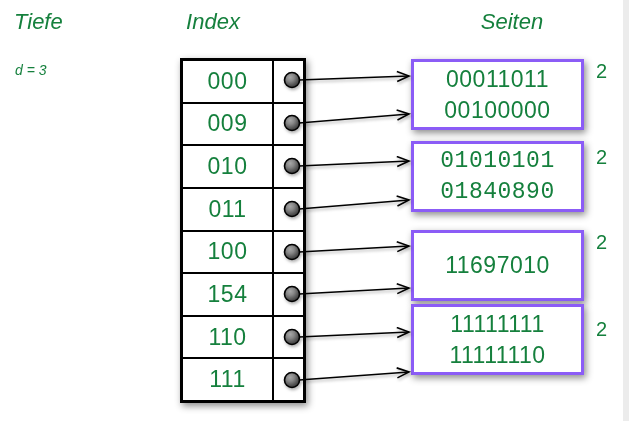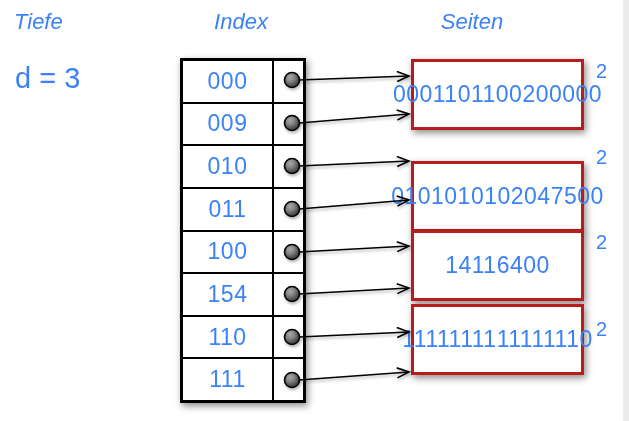--- a/index.html
+++ b/index.html
@@ -3,39 +3,40 @@
 <meta charset="utf-8">
 <style>
   html, body { margin: 0; padding: 0; background: #ffffff; }
   #canvas {
     position: relative;
     width: 629px;
     height: 421px;
     background: #ffffff;
     overflow: hidden;
     font-family: "Liberation Sans", sans-serif;
-    color: #3b82f6;
+    color: #15803d;
   }
   .heading {
     position: absolute;
     top: 9px;
     font-size: 22px;
     font-style: italic;
     white-space: nowrap;
   }
   .heading.centered { transform: translateX(-50%); }
   #tiefe-title { left: 14px; }
-  #index-title { left: 213px; margin-left: 28px; }
-  #seiten-title { left: 472px; }
+  #index-title { left: 213px; }
+  #seiten-title { left: 512px; }
   #depth-value {
     position: absolute;
     left: 15px;
     top: 62px;
-    font-size: 29px;
+    font-size: 14px;
     white-space: nowrap;
+    font-style: italic;
   }
   
   #index-table {
     position: absolute;
     left: 180px;
     top: 58px;
     width: 126px;
     height: 345px;
     box-sizing: border-box;
     border: 3px solid #000;
@@ -61,41 +62,41 @@
     letter-spacing: 0.5px;
   }
   .index-pointer-cell { flex: 1; }
   
   .page-box {
     position: absolute;
     left: 411px;
     width: 173px;
     height: 71px;
     box-sizing: border-box;
-    border: 3px solid #b91c1c;
+    border: 3px solid #8b5cf6;
     background: #fff;
     box-shadow: 2px 3px 7px rgba(0,0,0,0.45);
     display: flex;
-    flex-direction: row;
+    flex-direction: column;
     align-items: center;
     justify-content: center;
   }
   .page-line {
     font-size: 23px;
     line-height: 31px;
     letter-spacing: 0.5px;
     white-space: nowrap;
   }
   .page-depth {
     position: absolute;
     left: 596px;
     font-size: 20px;
   }
   #page-box-1 { top: 59px; }  #page-depth-1 { top: 60px; }
-  #page-box-2 { top: 161px; } #page-depth-2 { top: 146px; }
+  #page-box-2 { top: 141px; font-family: Liberation Mono, monospace; } #page-depth-2 { top: 146px; }
   #page-box-3 { top: 230px; } #page-depth-3 { top: 231px; }
   #page-box-4 { top: 304px; } #page-depth-4 { top: 318px; }
   
   #arrow-layer {
     position: absolute;
     left: 0; top: 0;
     width: 629px; height: 421px;
     pointer-events: none;
     filter: drop-shadow(1px 2px 1.5px rgba(0,0,0,0.3));
   }
@@ -147,32 +148,32 @@
       <div class="index-pointer-cell"></div>
     </div>
     <div class="index-row">
       <div class="index-label-cell">111</div>
       <div class="index-pointer-cell"></div>
     </div>
   </div>
 
   <div class="page-box" id="page-box-1">
     <div class="page-line">00011011</div>
-    <div class="page-line">00200000</div>
+    <div class="page-line">00100000</div>
   </div>
   <div class="page-depth" id="page-depth-1">2</div>
 
   <div class="page-box" id="page-box-2">
     <div class="page-line">01010101</div>
-    <div class="page-line">02047500</div>
+    <div class="page-line">01840890</div>
   </div>
   <div class="page-depth" id="page-depth-2">2</div>
 
   <div class="page-box" id="page-box-3">
-    <div class="page-line">14116400</div>
+    <div class="page-line">11697010</div>
   </div>
   <div class="page-depth" id="page-depth-3">2</div>
 
   <div class="page-box" id="page-box-4">
     <div class="page-line">11111111</div>
     <div class="page-line">11111110</div>
   </div>
   <div class="page-depth" id="page-depth-4">2</div>
 
   <svg id="arrow-layer" width="629" height="421" viewBox="0 0 629 421" xmlns="http://www.w3.org/2000/svg">

